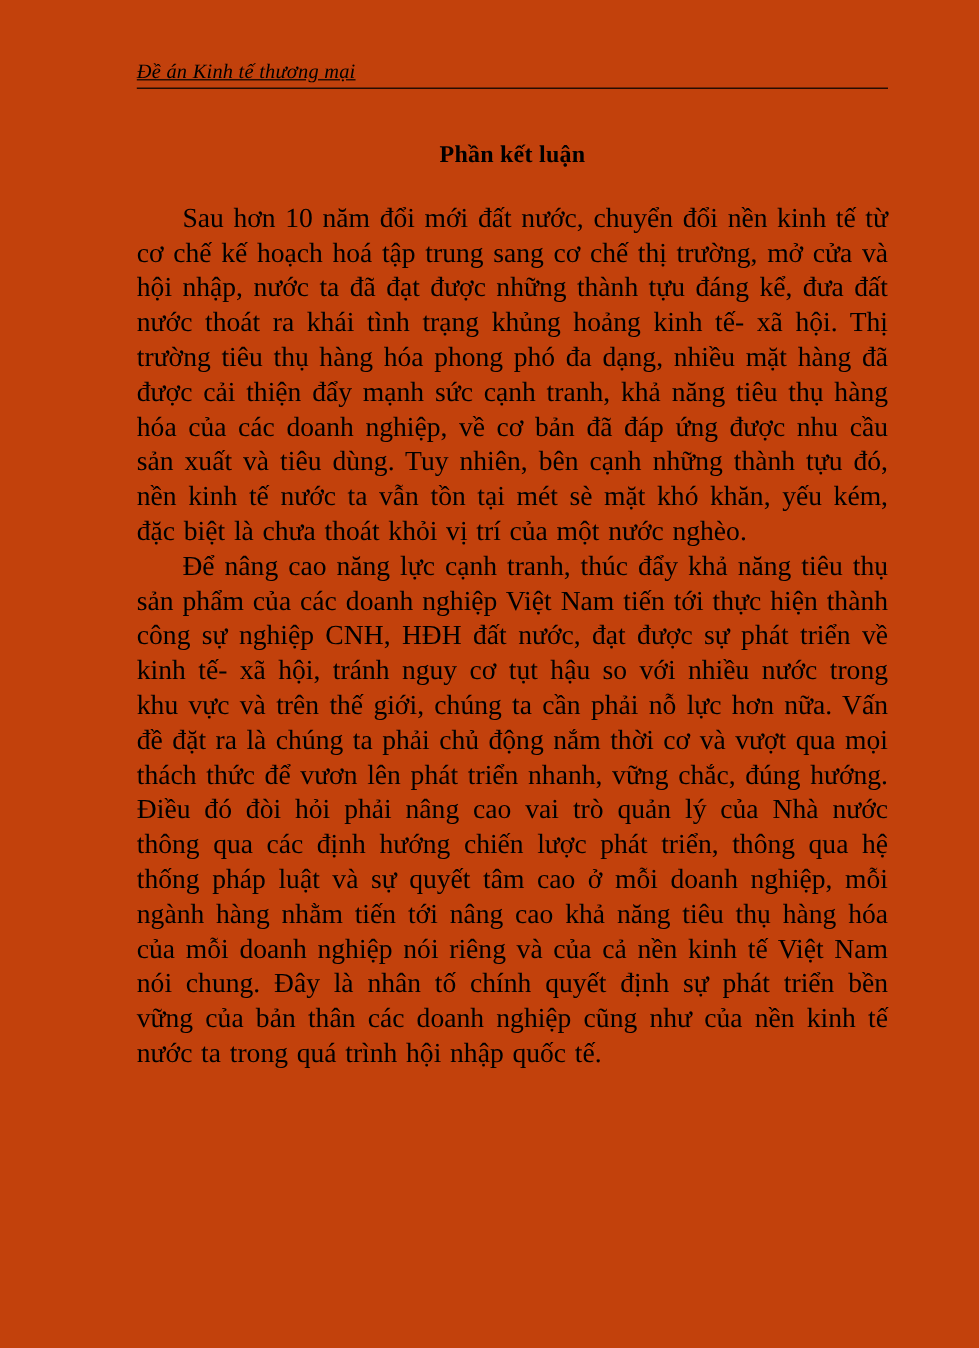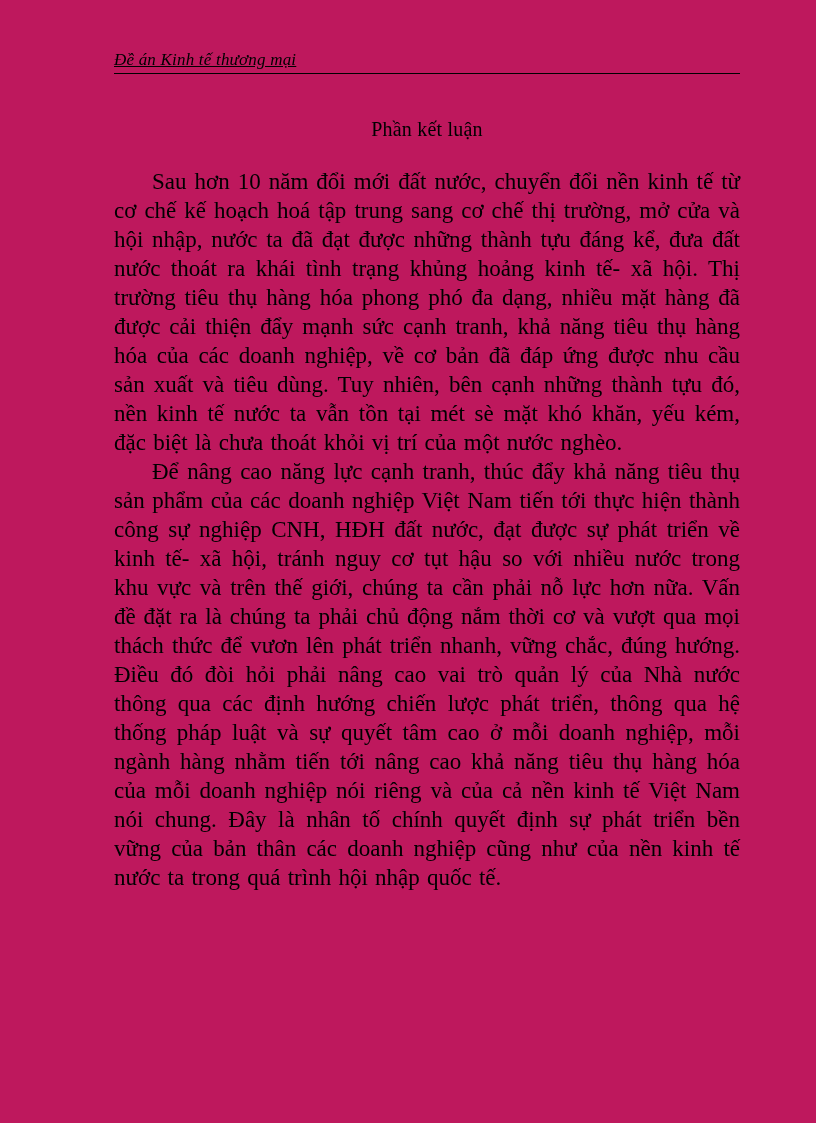--- a/index.html
+++ b/index.html
@@ -5,41 +5,41 @@
   html, body {
     margin: 0;
     padding: 0;
     background: #ffffff;
   }
   .page {
     position: relative;
     width: 816px;
     height: 1123px;
     margin: 0 auto;
-    background: #be185d;
+    background: #c2410c;
     box-sizing: border-box;
     padding: 50px 76px 0 114px;
     font-family: "Liberation Serif", serif;
     color: #000000;
     overflow: hidden;
   }
   .header {
     border-bottom: 1.5px solid #000000;
     padding-bottom: 3px;
     margin-bottom: 0;
   }
   .header-text {
     font-style: italic;
     font-size: 17px;
     text-decoration: underline;
     letter-spacing: 0.2px;
   }
   .title {
     text-align: center;
-    font-weight: normal;
+    font-weight: bold;
     font-size: 20px;
     margin: 44px 0 26px 0;
     letter-spacing: 0.2px;
   }
   .para {
     font-size: 23px;
     line-height: 29px;
     text-align: justify;
     text-indent: 38px;
     margin: 0;

